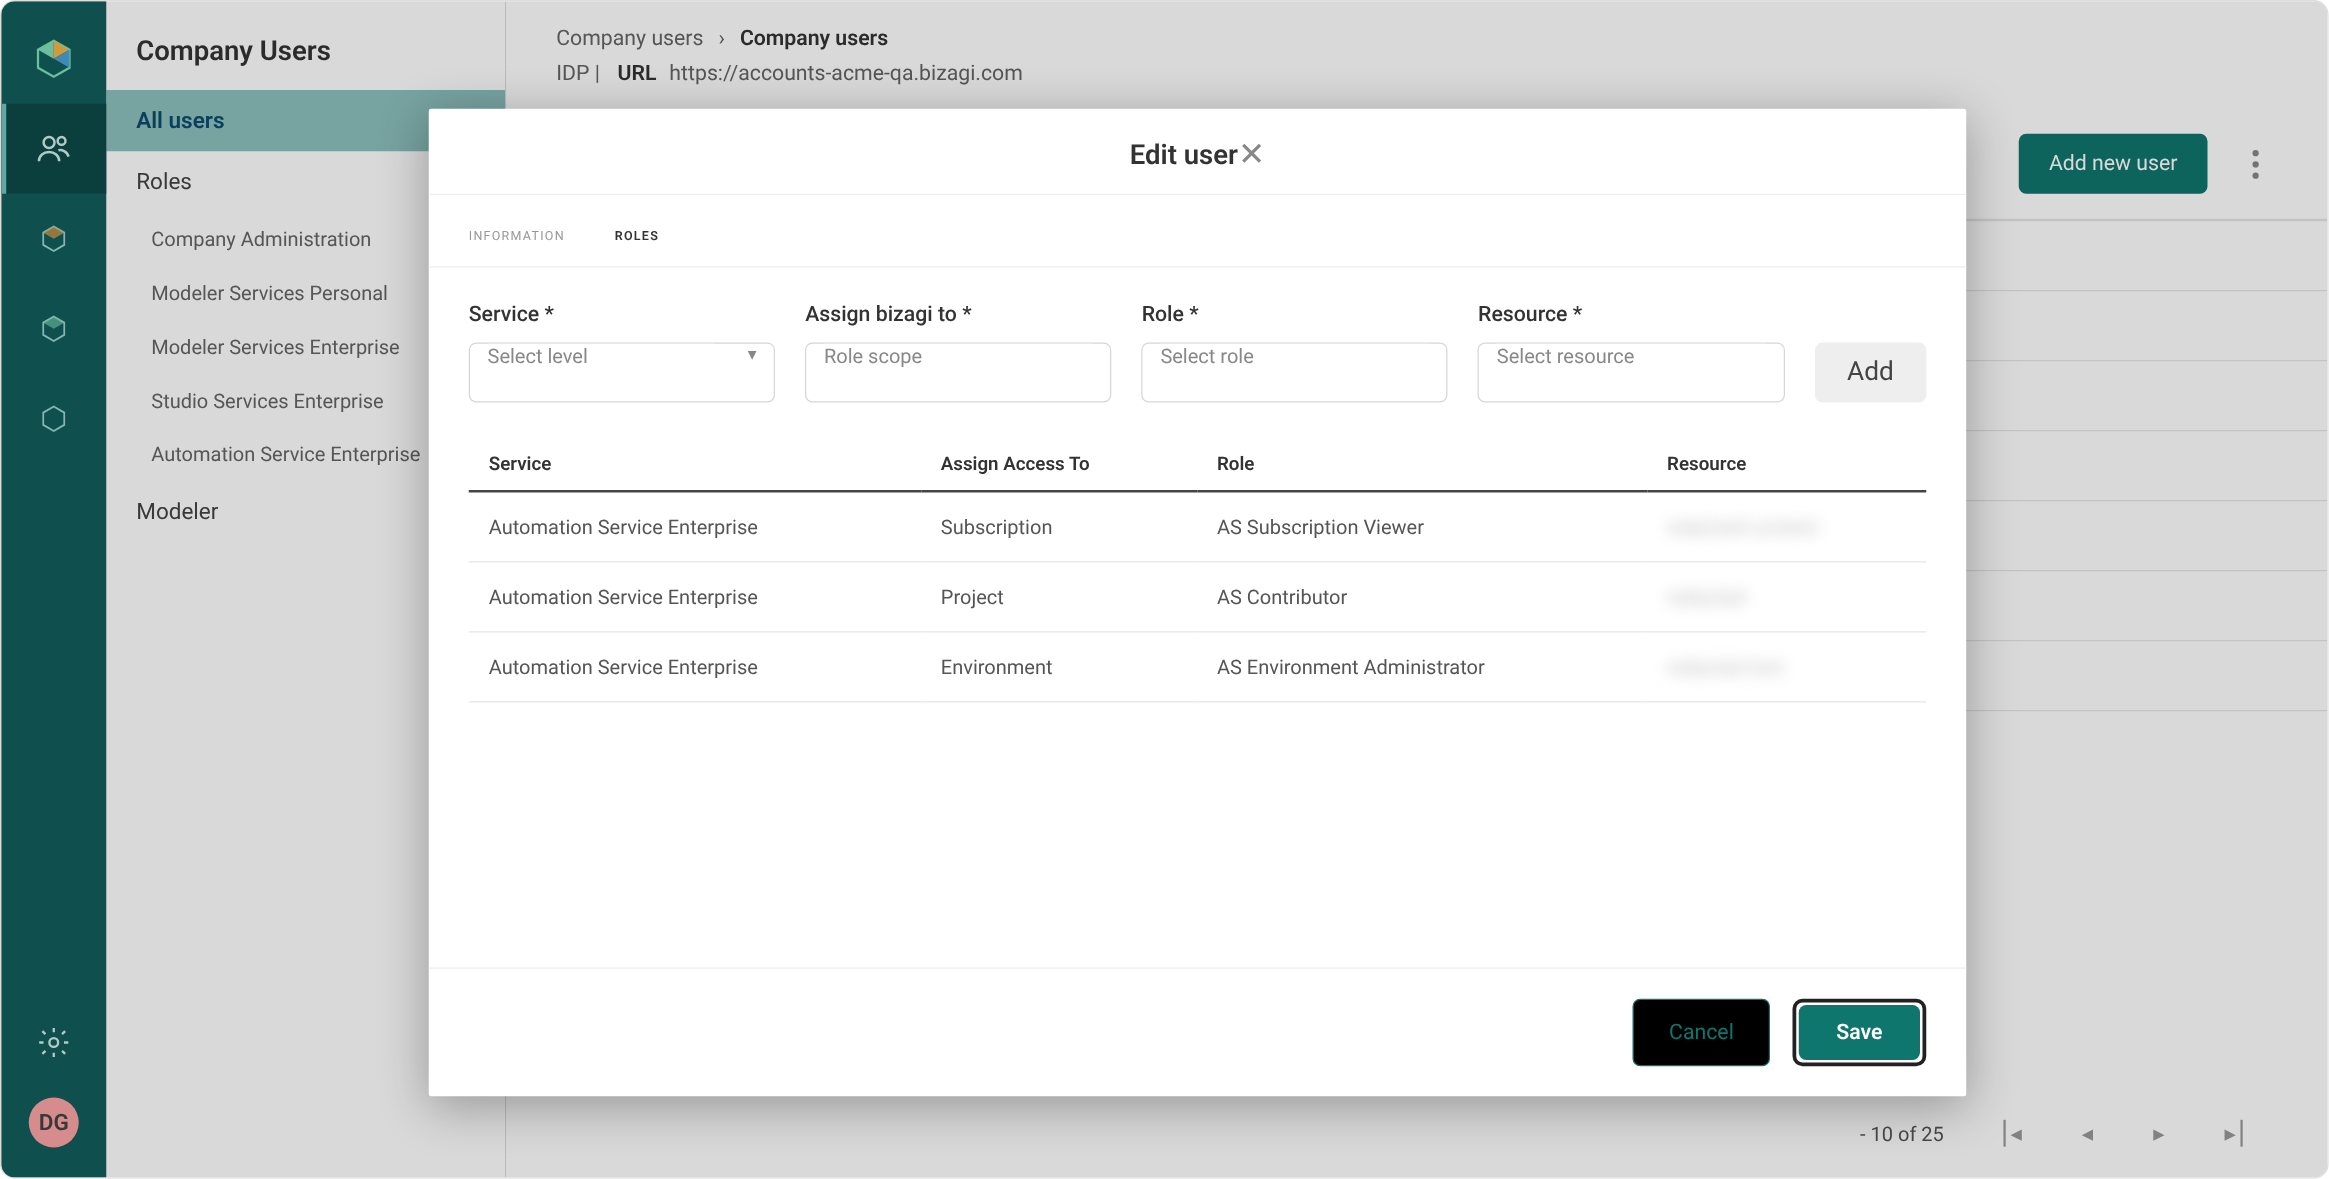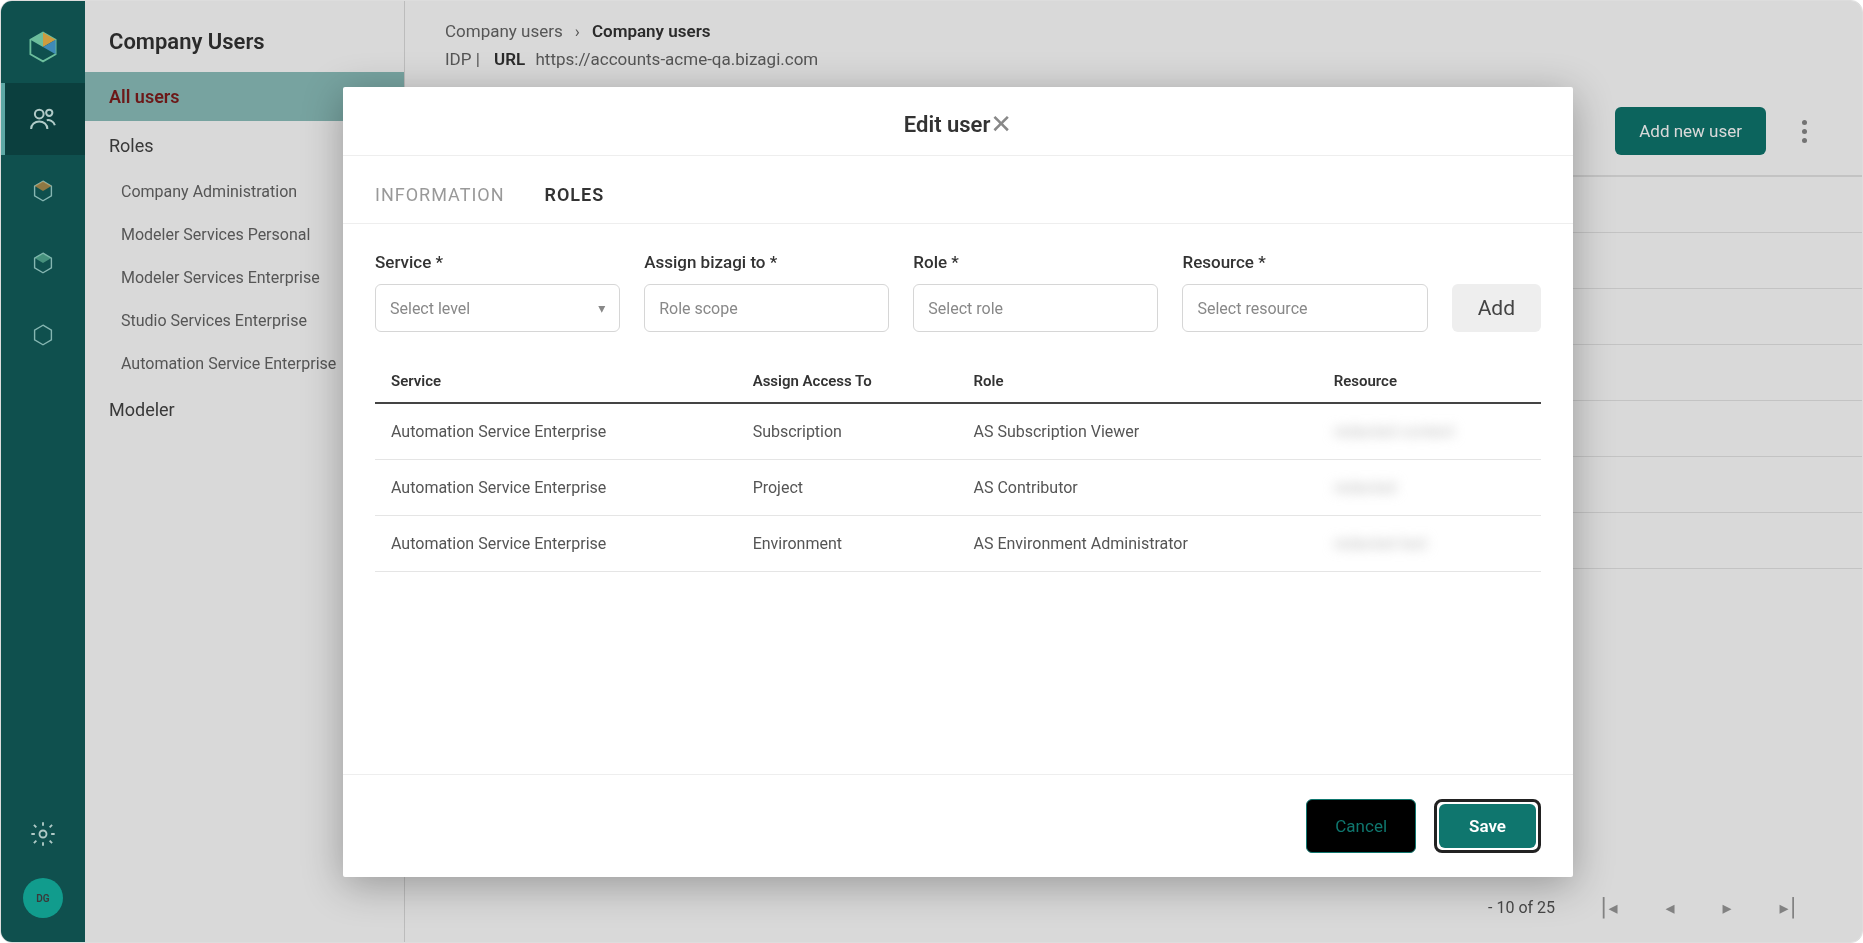--- a/index.html
+++ b/index.html
@@ -9,28 +9,28 @@
 
 
 .dim-overlay { position: absolute; inset: 0; background: rgba(0,0,0,0.15); z-index: 5; pointer-events: none; }
 
 
 .icon-rail { width: 84px; background: #125e5c; display: flex; flex-direction: column; align-items: center; padding-top: 10px; position: relative; z-index: 1; }
 .icon-rail .rail-item { width: 84px; height: 72px; display: flex; align-items: center; justify-content: center; color: #bcdedb; cursor: pointer; position: relative; }
 .icon-rail .rail-item.active { background: #0d4a49; }
 .icon-rail .rail-item.active::before { content:""; position:absolute; left:0; top:0; bottom:0; width:4px; background:#6fc7c3; }
 .icon-rail .rail-bottom { margin-top: auto; width: 84px; display:flex; flex-direction:column; align-items:center; padding-bottom: 24px; gap: 30px; }
-.avatar-badge { width: 40px; height: 40px; border-radius: 50%; background: #14b8a6; color: #444; font-size: 10px; font-weight: 600; display:flex; align-items:center; justify-content:center; }
+.avatar-badge { width: 40px; height: 40px; border-radius: 50%; background: #fca5a5; color: #444; font-size: 18px; font-weight: 600; display:flex; align-items:center; justify-content:center; }
 
 
 .secondary-sidebar { width: 320px; background: #fff; border-right: 1px solid #ddd; }
 .secondary-sidebar h2 { font-size: 22px; font-weight: 600; color: #333; padding: 28px 24px 18px; }
 .side-nav { display:flex; flex-direction:column; }
 .side-group { padding: 14px 24px; font-size: 18px; color: #444; cursor:pointer; }
-.side-group.selected { background: #8cc0bc; color: #7f1d1d; font-weight: 600; }
+.side-group.selected { background: #8cc0bc; color: #0c4a6e; font-weight: 600; }
 .side-sub { padding: 12px 24px 12px 36px; font-size: 16px; color: #666; cursor:pointer; }
 
 
 .main { flex:1; background:#fff; display:flex; flex-direction:column; position:relative; }
 .main-header { padding: 20px 40px 10px; }
 .breadcrumb { color:#666; font-size:17px; display:flex; gap:12px; align-items:center; }
 .breadcrumb .current { color:#333; font-weight:600; }
 .idp-line { color:#666; font-size:17px; margin-top:8px; }
 .idp-line .label { color:#333; font-weight:600; margin: 0 6px 0 10px; }
 .idp-line .url { color:#666; }
@@ -46,28 +46,28 @@
 
 .pagination-row { display:flex; align-items:center; justify-content:flex-end; padding: 20px 60px; gap: 40px; color:#555; font-size:16px; }
 .pagination-row .page-btn { background:none; border:none; cursor:pointer; color:#999; font-size:18px; padding:4px; }
 
 
 .modal { position:absolute; left: 342px; top: 86px; width: 1230px; height: 790px; background:#fff; z-index:20; box-shadow: 0 8px 40px rgba(0,0,0,0.3); border-radius:2px; display:flex; flex-direction:column; }
 .modal-header { display:flex; align-items:center; justify-content:center; padding: 24px 32px 18px; border-bottom: 1px solid #eee; }
 .modal-header h3 { font-size:22px; font-weight:600; color:#333; }
 .close-x { background:none; border:none; font-size:26px; color:#888; cursor:pointer; line-height:1; }
 .modal-tabs { display:flex; gap:40px; padding: 0 32px; border-bottom:1px solid #eee; margin-top: 18px; }
-.modal-tab { padding: 10px 0 16px; font-size:18px; letter-spacing:1px; color:#999; cursor:pointer; text-transform:uppercase; border-bottom:2px solid transparent; }
+.modal-tab { padding: 10px 0 16px; font-size:10px; letter-spacing:1px; color:#999; cursor:pointer; text-transform:uppercase; border-bottom:2px solid transparent; }
 .modal-tab.active { color:#333; font-weight:600; }
 
 .modal-body { padding: 28px 32px; flex:1; overflow:auto; }
 .form-row { display:flex; gap:24px; align-items:flex-end; }
 .field { flex:1; display:flex; flex-direction:column; }
 .field-label { font-size:17px; color:#333; font-weight:500; margin-bottom:12px; }
-.field-input { width:100%; height:48px; border:1px solid #d6d6d6; border-radius:6px; padding:0 14px; font-size:16px; color:#333; background:#fff; display:flex; align-items:center; justify-content:space-between;gap:27px; }
+.field-input { width:100%; height:48px; border:1px solid #d6d6d6; border-radius:6px; padding:0 14px; font-size:16px; color:#333; background:#fff; display:flex; align-items:flex-start; justify-content:space-between;gap:27px; }
 .field-input input { border:none; outline:none; width:100%; font-size:16px; color:#333; }
 .field-input input::placeholder { color:#888; }
 .field-input .chev { color:#888; font-size:14px; }
 .btn-secondary { height:48px; padding:0 26px; background:#eee; border:none; border-radius:6px; font-size:21px; color:#444; cursor:pointer; }
 
 .roles-table { margin-top:28px; width:100%; border-collapse:collapse; }
 .roles-table th { text-align:left; font-size:15px; font-weight:600; color:#333; padding: 12px 16px; border-bottom:2px solid #444; }
 .roles-table td { padding: 18px 16px; border-bottom:1px solid #e5e5e5; font-size:16px; color:#555; vertical-align: middle; }
 .blurred { filter: blur(6px); color:#bbb; }
 

